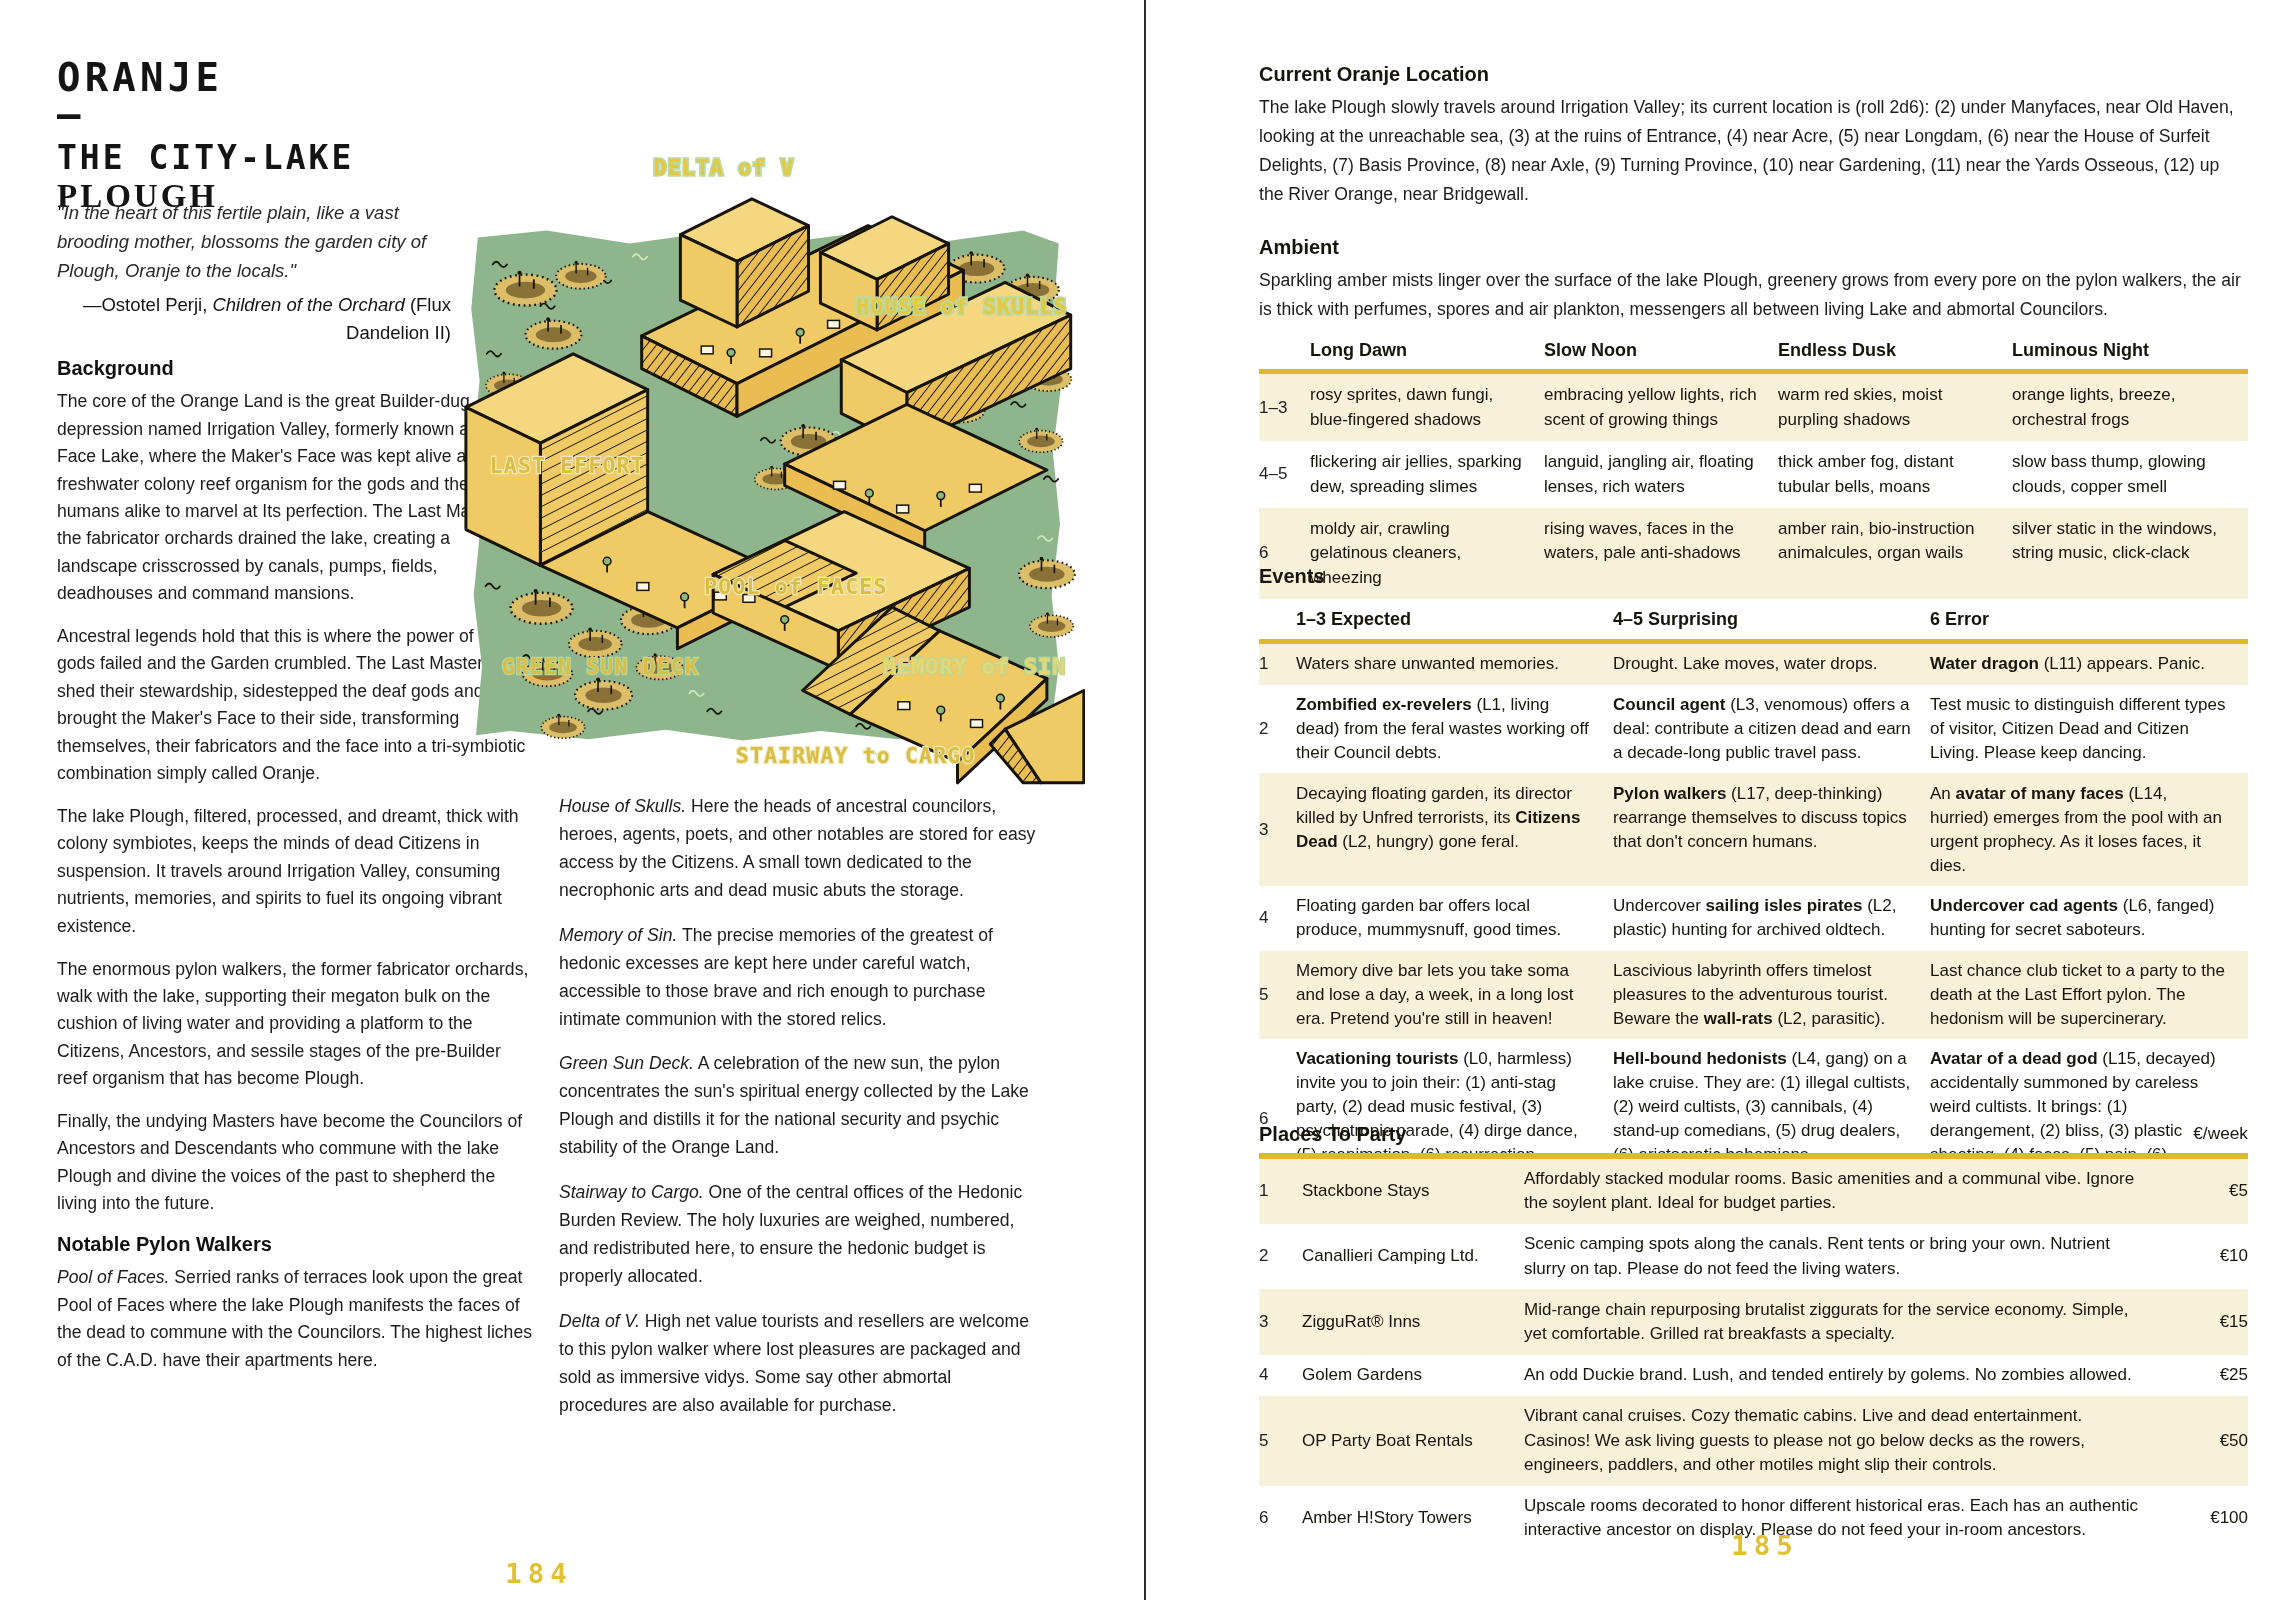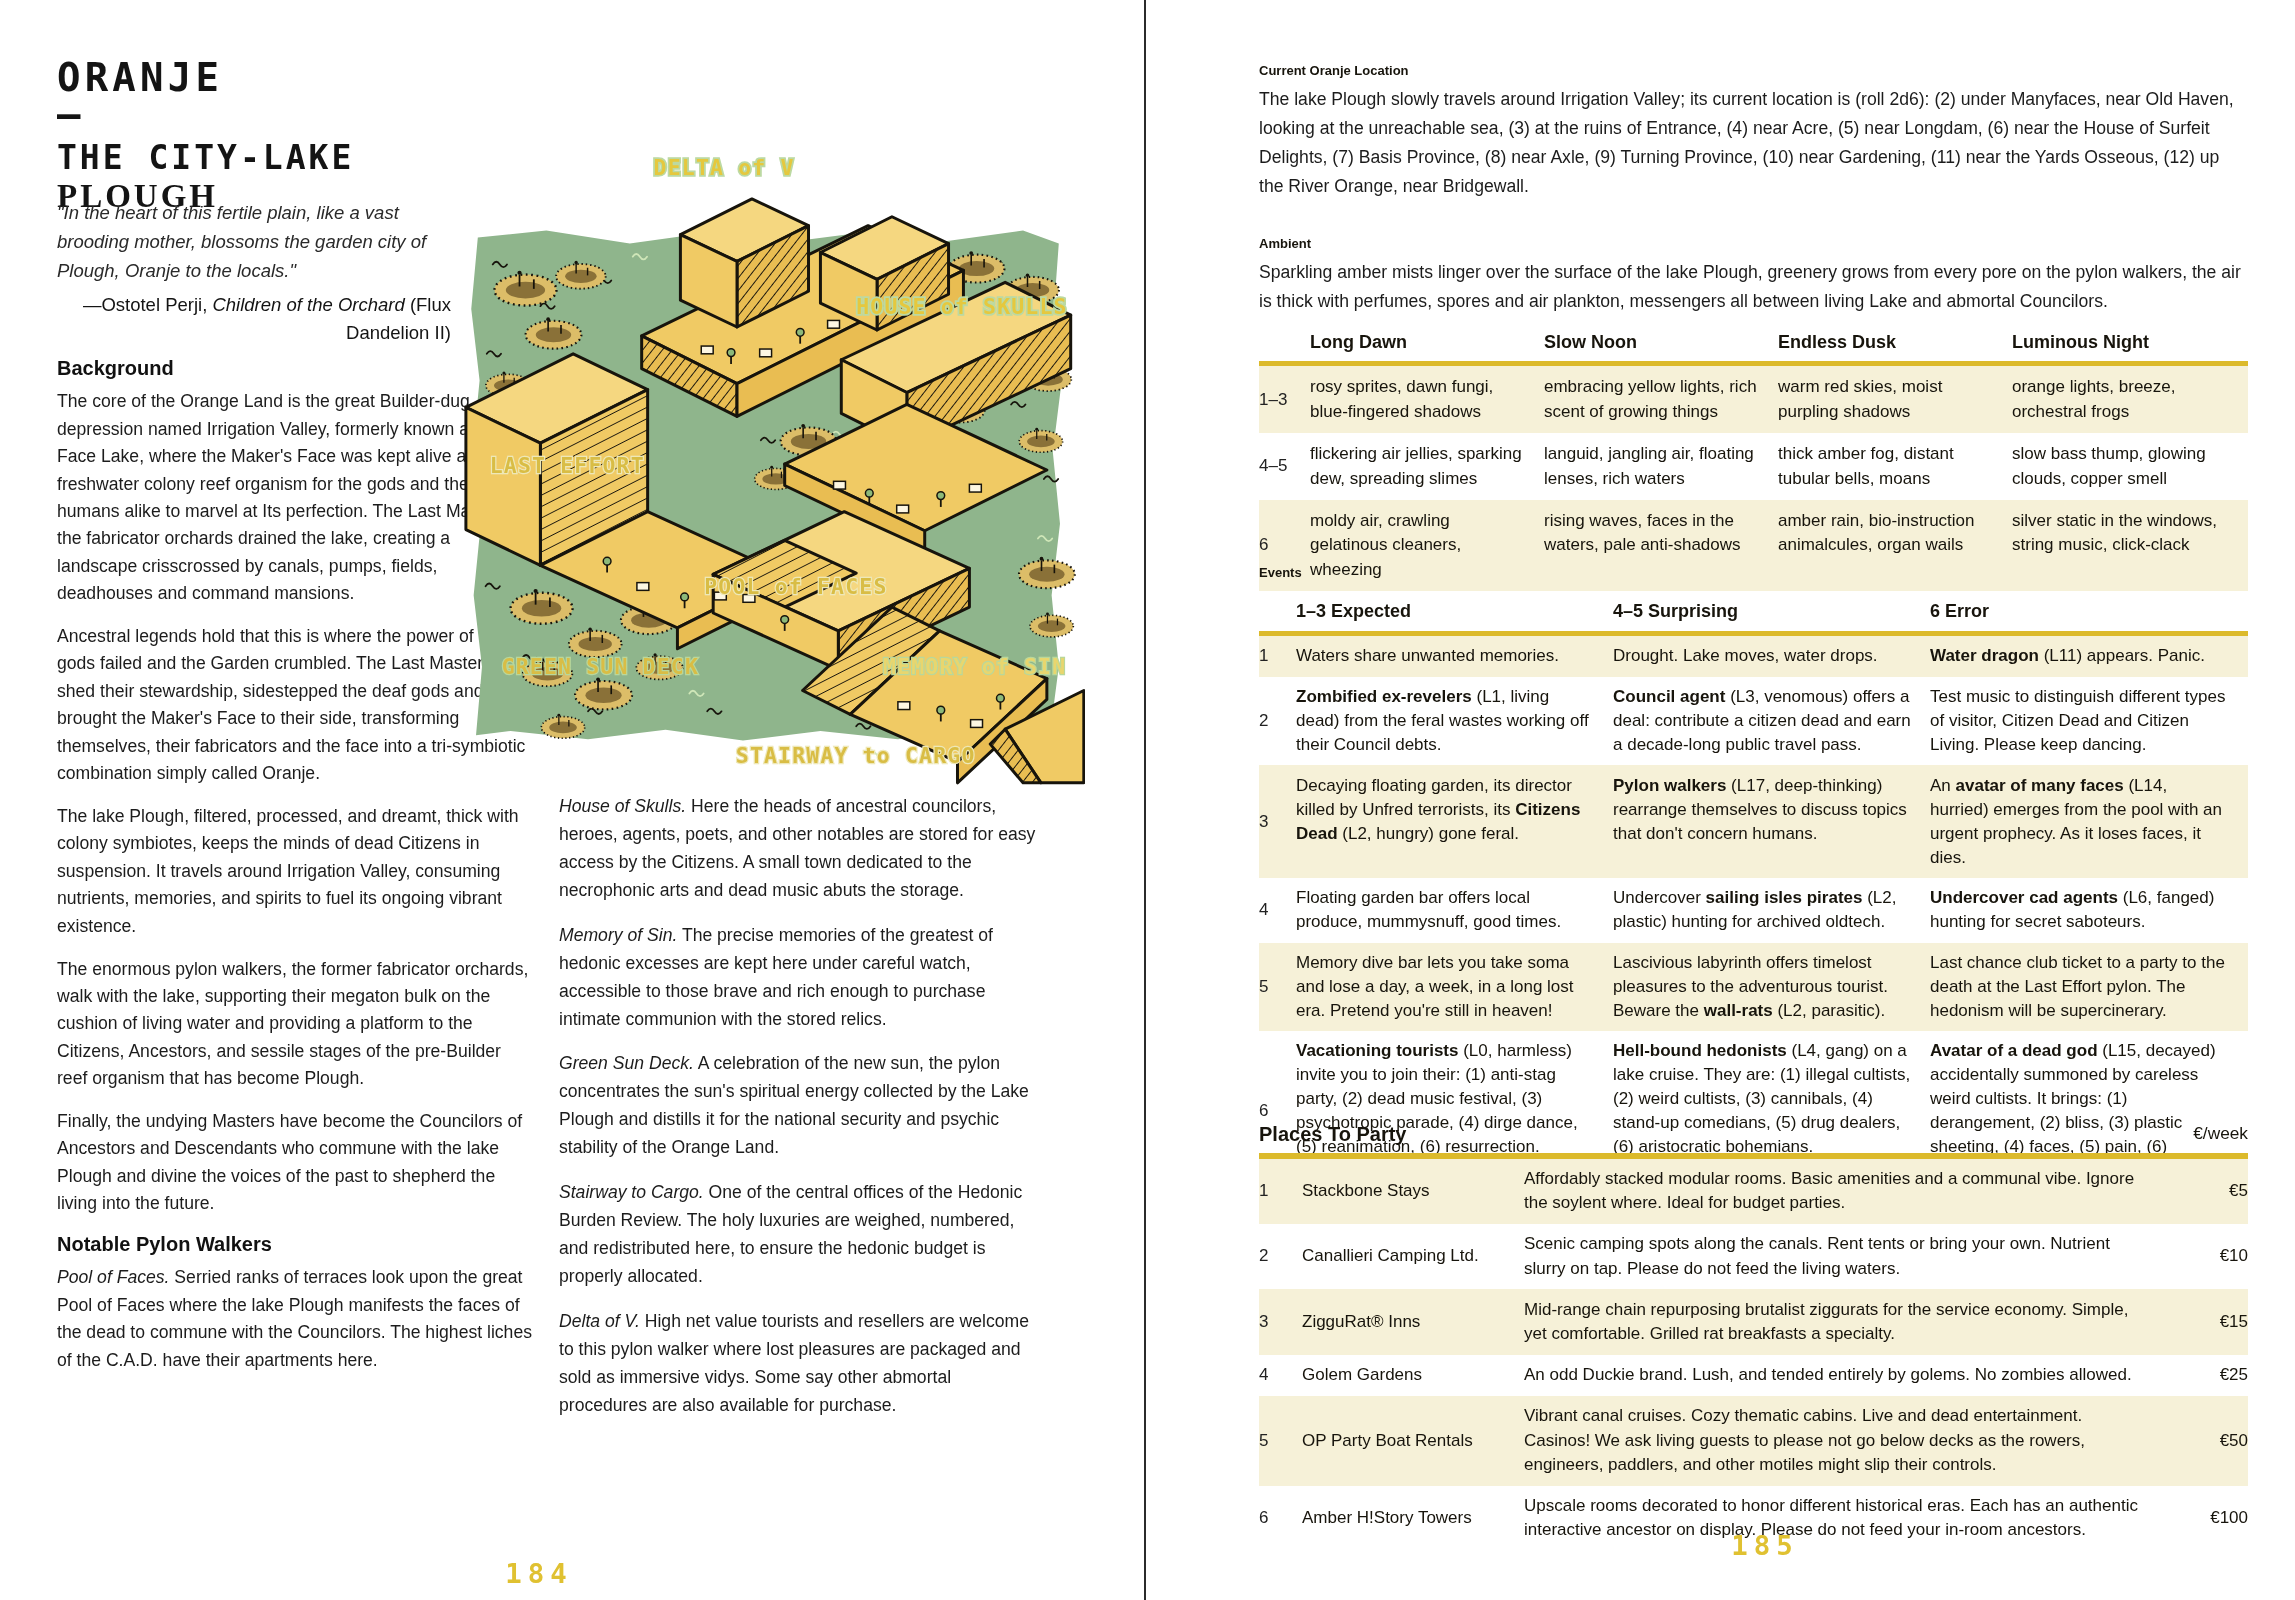--- a/index.html
+++ b/index.html
@@ -34,21 +34,21 @@
   .map{position:absolute;left:451px;top:154px;width:634px;height:632px;}
   .map text{font-family:"DejaVu Sans Mono",monospace;font-weight:700;letter-spacing:2px;
             paint-order:stroke;}
 
   
   .rp-sec{position:absolute;left:1259px;width:989px;}
   .sec-loc{top:63px;}
   .sec-ambient{top:236px;}
   .sec-events{top:565px;}
   .sec-places{top:1123px;}
-  .rp-h{font-size:13px;font-weight:700;margin:0 0 7.2px 0;}
+  .rp-h{font-size:20px;font-weight:700;margin:0 0 7.2px 0;}
   .rp-p{font-size:17.6px;line-height:29px;margin:0;color:#1c1c1c;}
 
   .gold-rule{height:5.4px;background:#dcba2b;}
 
   
   .amb-head{display:grid;grid-template-columns:51px 234px 234px 234px 237px;
             font-weight:700;font-size:18px;padding:15.5px 0 8.3px 0;}
   .amb-row{display:grid;grid-template-columns:51px 234px 234px 234px 237px;
            font-size:17px;line-height:24.4px;padding:9px 0;}
   .amb-row .dice{align-self:center;color:#222;}
@@ -371,21 +371,21 @@
   <div class="rp-sec sec-places">
     <div class="pl-head">
       <div>Places To Party</div>
       <div class="pl-unit">€/week</div>
     </div>
     <div class="gold-rule"></div>
 
     <div class="pl-row striped">
       <div class="dice">1</div>
       <div>Stackbone Stays</div>
-      <div class="pl-desc">Affordably stacked modular rooms. Basic amenities and a communal vibe. Ignore the soylent where. Ideal for budget parties.</div>
+      <div class="pl-desc">Affordably stacked modular rooms. Basic amenities and a communal vibe. Ignore the soylent plant. Ideal for budget parties.</div>
       <div class="pl-price">€5</div>
     </div>
     <div class="pl-row">
       <div class="dice">2</div>
       <div>Canallieri Camping Ltd.</div>
       <div class="pl-desc">Scenic camping spots along the canals. Rent tents or bring your own. Nutrient slurry on tap. Please do not feed the living waters.</div>
       <div class="pl-price">€10</div>
     </div>
     <div class="pl-row striped">
       <div class="dice">3</div>

